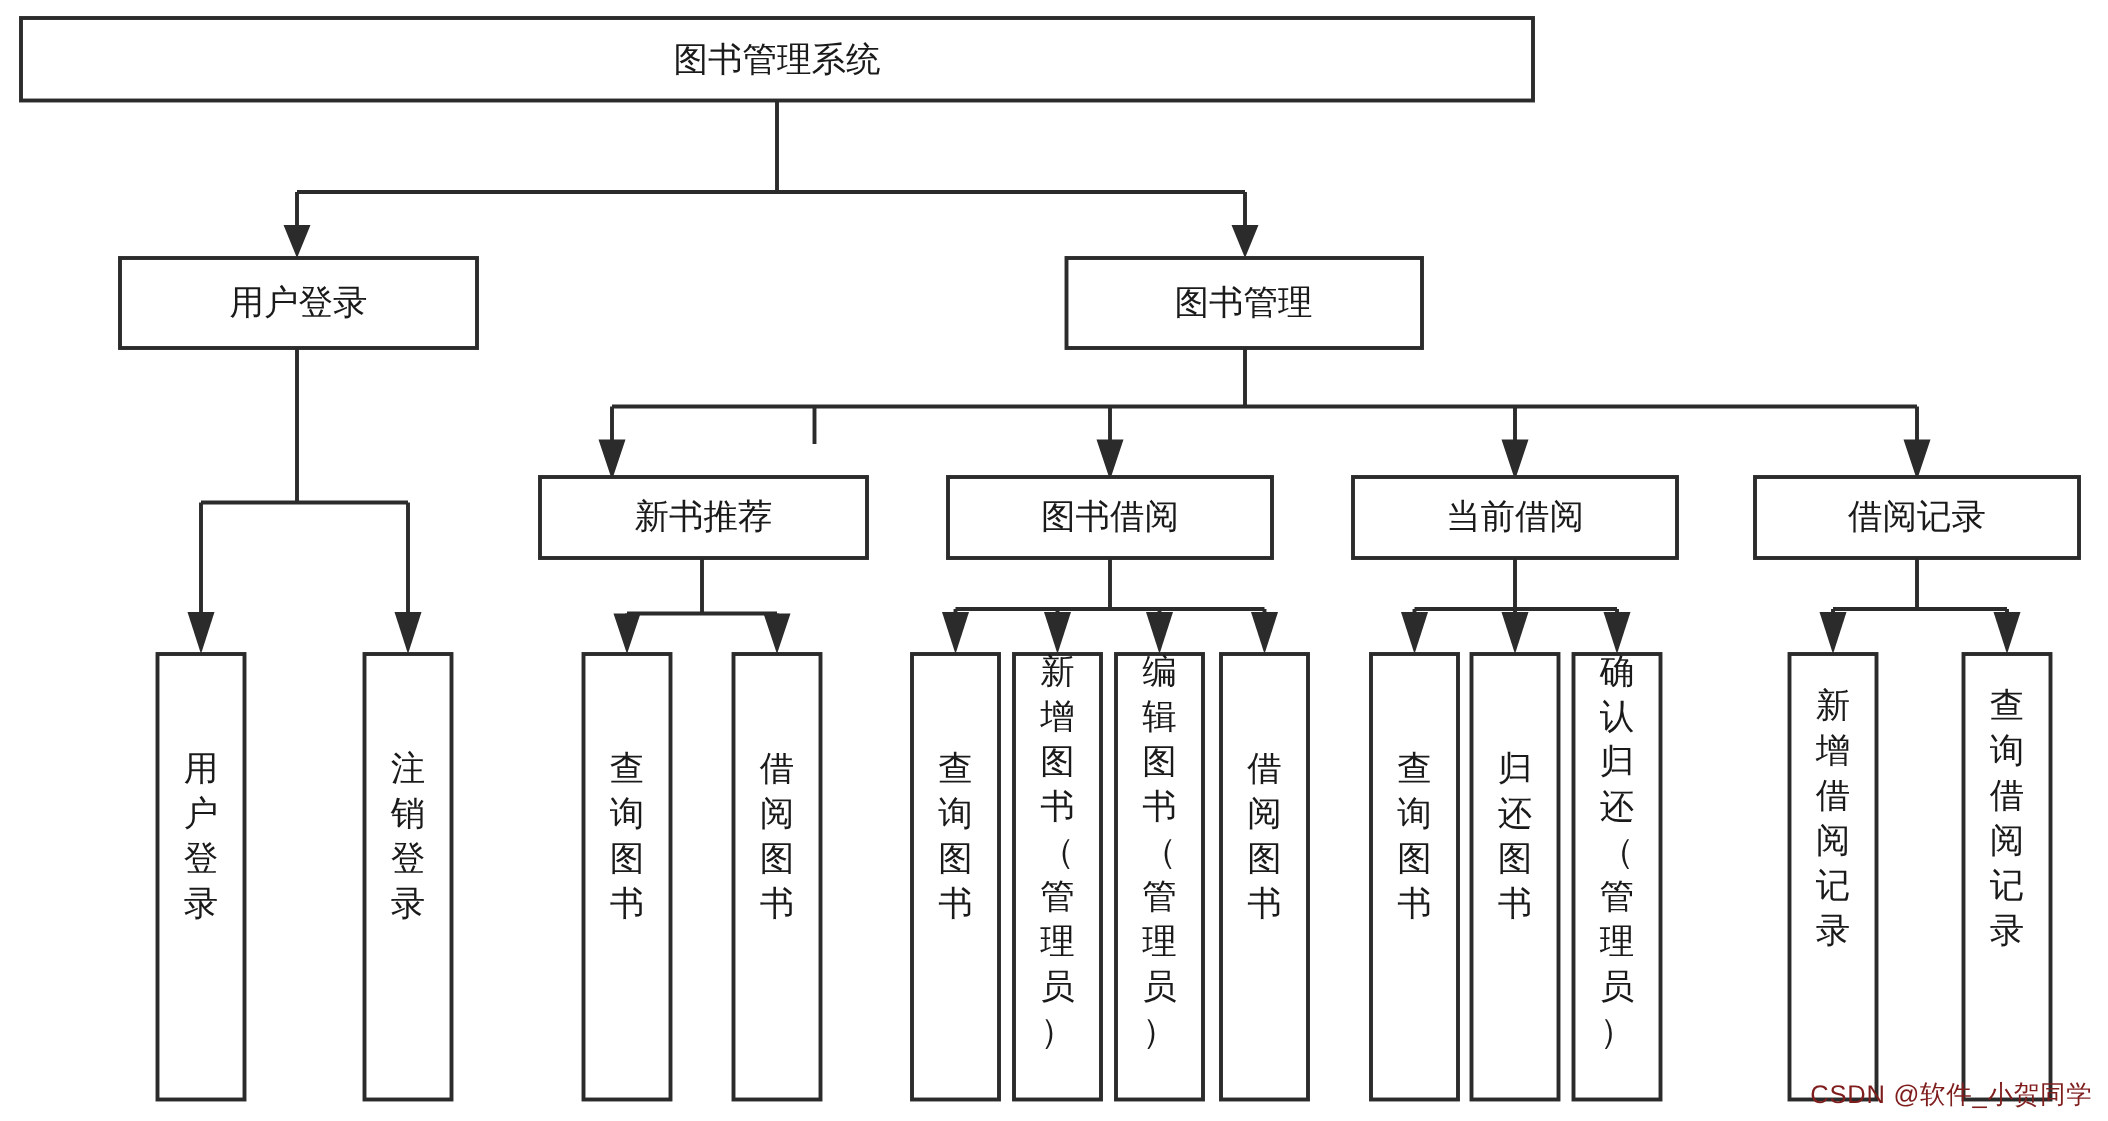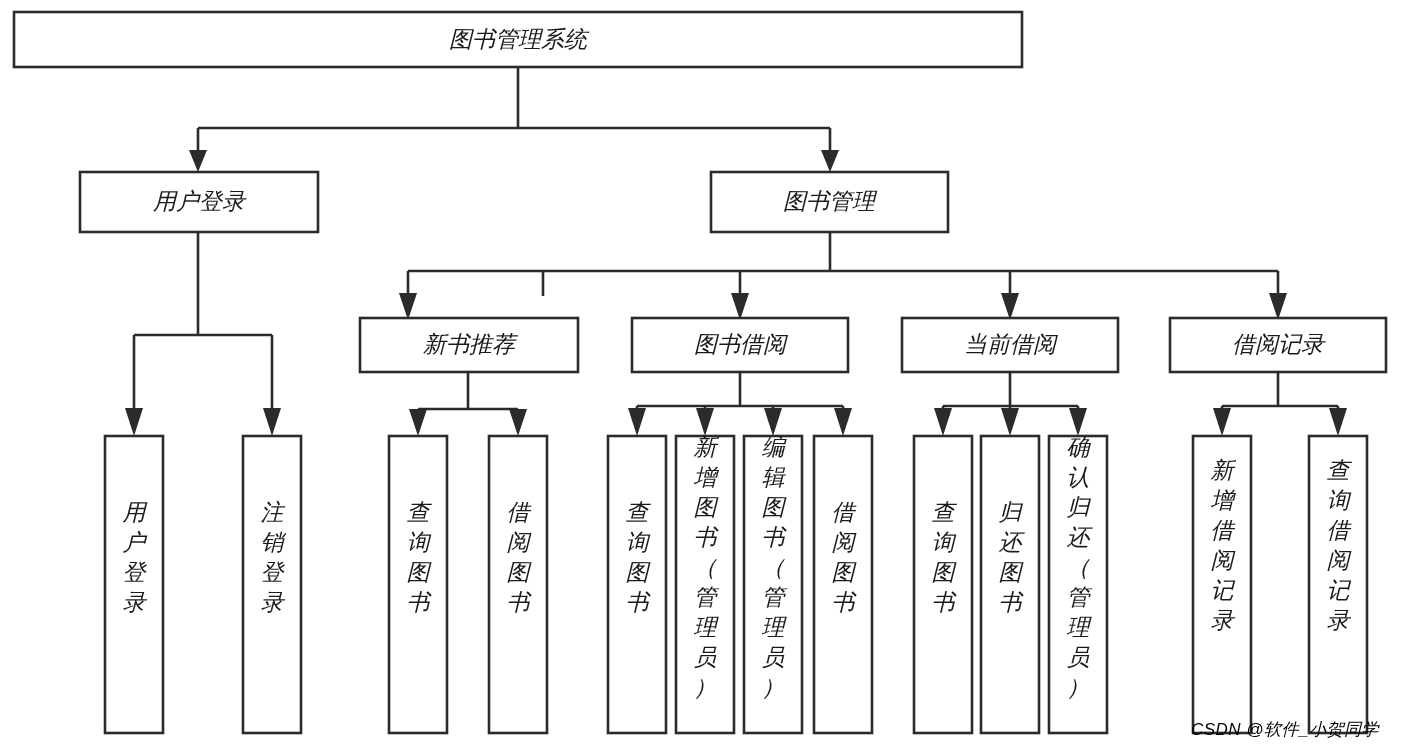--- a/index.html
+++ b/index.html
@@ -12,21 +12,20 @@
     height: 747px;
     font-family: "Liberation Sans", "DejaVu Sans", sans-serif;
     overflow: hidden;
     position: relative;
   }
   #diagram-root {
     position: relative;
     width: 1405px;
     height: 747px;
     background: #ffffff;
-    font-style: italic;
   }
   svg.chart-svg {
     position: absolute;
     left: 0;
     top: 0;
     width: 1405px;
     height: 747px;
     display: block;
   }
   .node-rect {
@@ -52,25 +51,25 @@
     dominant-baseline: middle;
   }
   .node-label-vert {
     font-family: "Liberation Sans", "DejaVu Sans", sans-serif;
     fill: #1a1a1a;
     font-size: 23px;
     text-anchor: middle;
   }
   .watermark {
     position: absolute;
-    right: 26px;
+    right: 10px;
     bottom: 6px;
     font-family: "Liberation Sans", "DejaVu Sans", sans-serif;
     font-size: 17px;
-    color: #000000;
+    color: #7f1d1d;
     white-space: nowrap;
     letter-spacing: 0.5px;
     pointer-events: none;
   }
 </style>
 </head>
 <body>
 
 <div id="diagram-root">
 

